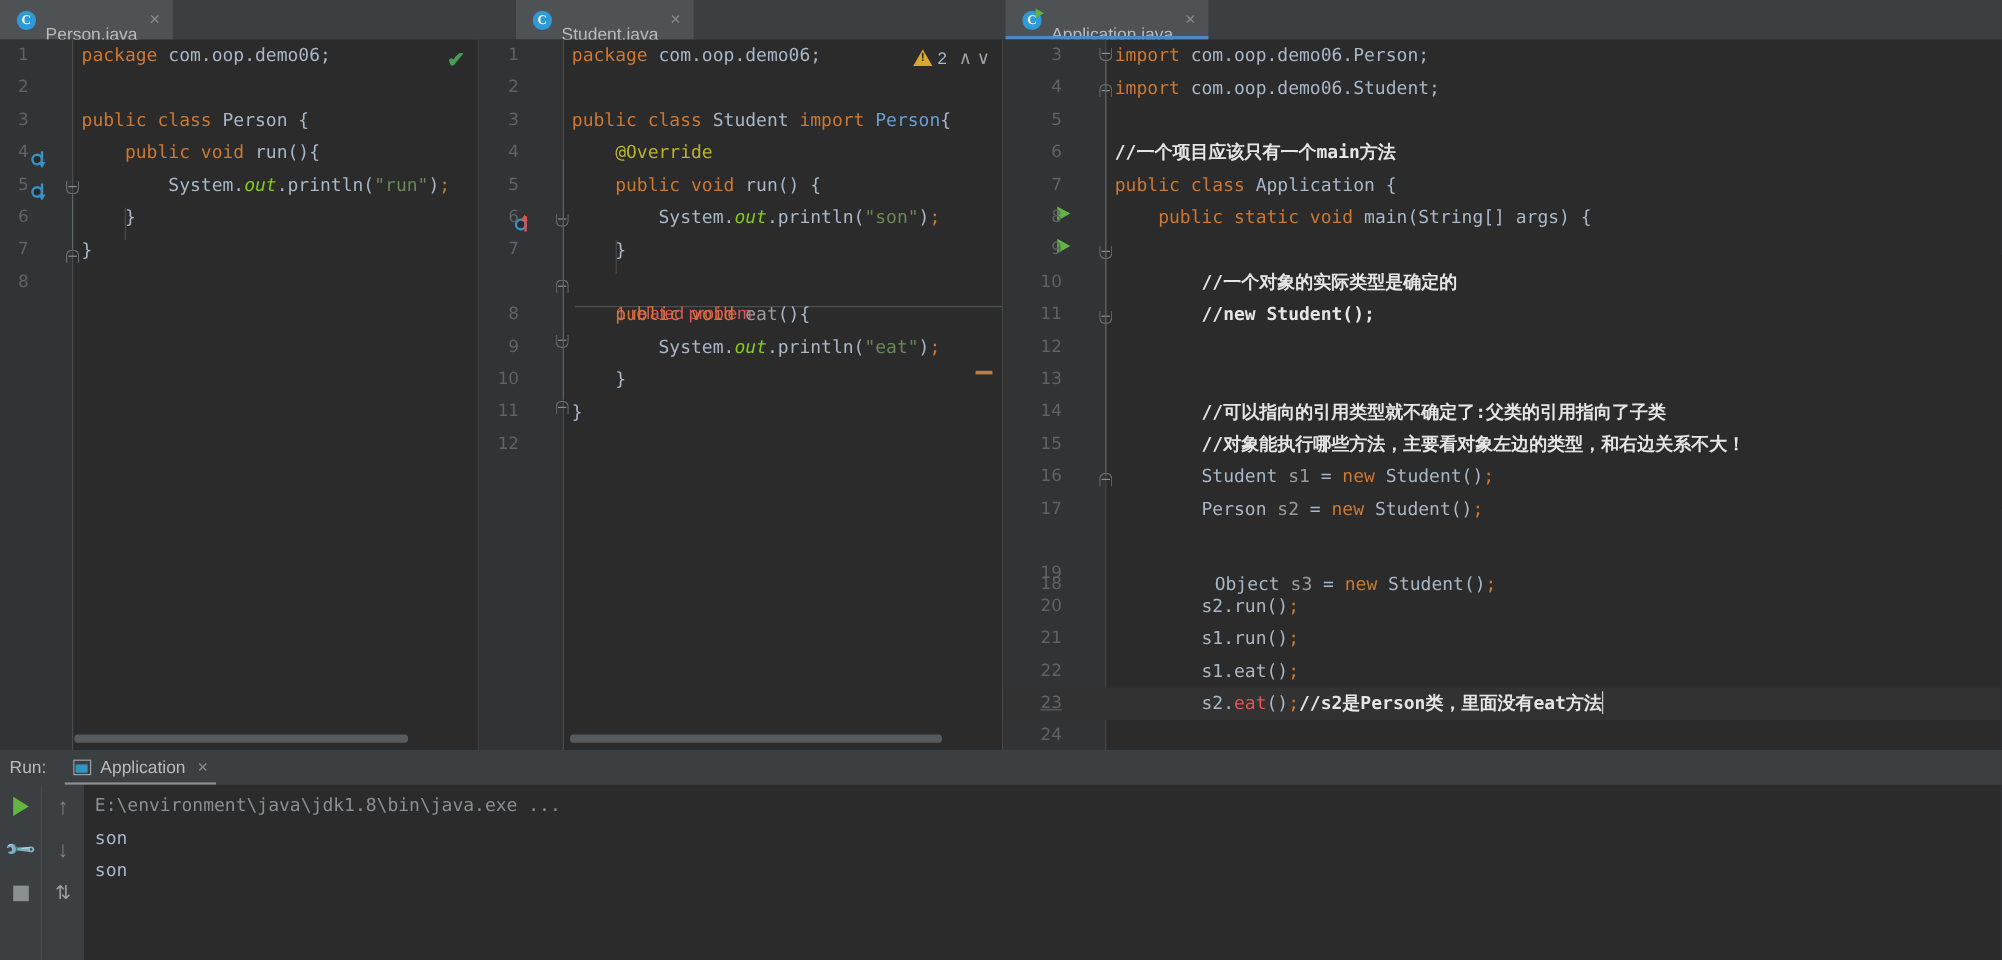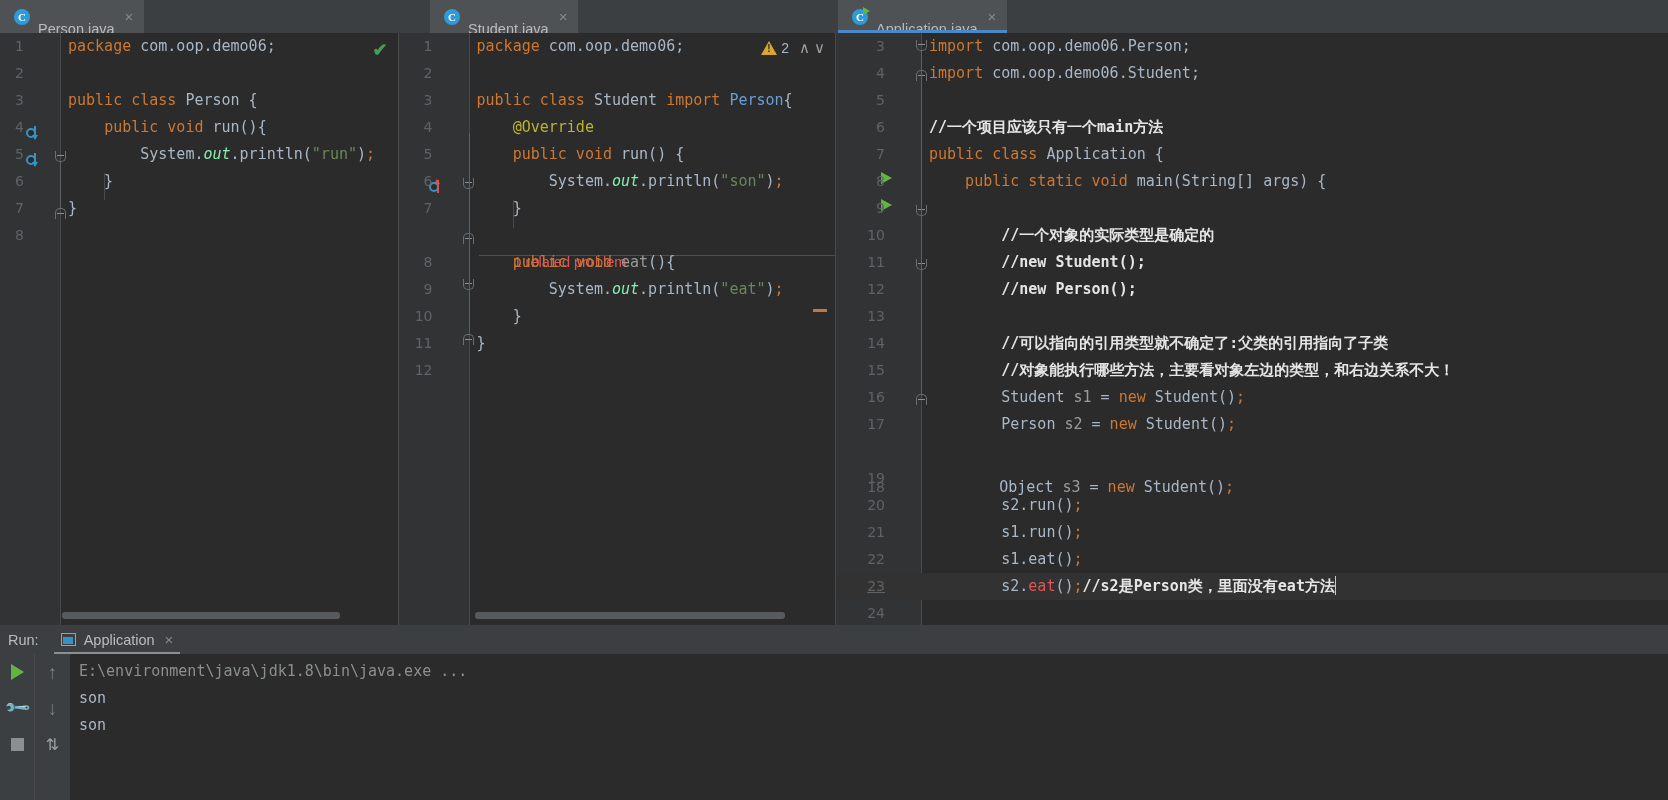--- a/index.html
+++ b/index.html
@@ -100,21 +100,21 @@
     position: absolute; top: 0;
     font-family: "DejaVu Sans Mono", monospace;
     font-size: 15px; line-height: 27px;
     white-space: pre;
     color: #a9b7c6;
   }
   
   .kw   { color: #cc7832; }
   .str  { color: #6a8759; }
   .cmtz { color: #e5e5e5; font-weight: bold; }
-  .fld  { color: #86efac; font-style: italic; }
+  .fld  { color: #84cc16; font-style: italic; }
   .ident{ color: #a9b7c6; }
   .lvar { color: #9b9b9b; }
   .anno { color: #bbb529; }
   .err  { color: #e05555; }
   .semi { color: #cc7832; }
   .typ  { color: #6a9fd4; }
 
   
   .fold {
     position: absolute; width: 11px; height: 11px;
@@ -500,21 +500,20 @@
           <div class="row" style="position: absolute; left: 0px; right: 0px; top: 189px;">
             <span class="lineno" style="left: 0px; width: 49px;">10</span>
             <span class="codetxt" style="left: 93px;"><span class="ident">        </span><span class="cmtz">//一个对象的实际类型是确定的</span></span>
           </div>
           <div class="row" style="position: absolute; left: 0px; right: 0px; top: 216px;">
             <span class="lineno" style="left: 0px; width: 49px;">11</span>
             <span class="codetxt" style="left: 93px;"><span class="ident">        </span><span class="cmtz">//new Student();</span></span>
           </div>
           <div class="row" style="position: absolute; left: 0px; right: 0px; top: 243px;">
             <span class="lineno" style="left: 0px; width: 49px;">12</span>
-            <span class="codetxt" style="left: 93px;"><span class="ident">        </span><span class="cmtz">//new Person();</span></span>
           </div>
           <div class="row" style="position: absolute; left: 0px; right: 0px; top: 270px;">
             <span class="lineno" style="left: 0px; width: 49px;">13</span>
             <span class="codetxt" style="left: 93px;"></span>
           </div>
           <div class="row" style="position: absolute; left: 0px; right: 0px; top: 297px;">
             <span class="lineno" style="left: 0px; width: 49px;">14</span>
             <span class="codetxt" style="left: 93px;"><span class="ident">        </span><span class="cmtz">//可以指向的引用类型就不确定了:父类的引用指向了子类</span></span>
           </div>
           <div class="row" style="position: absolute; left: 0px; right: 0px; top: 324px;">
@@ -524,21 +523,21 @@
           <div class="row" style="position: absolute; left: 0px; right: 0px; top: 351px;">
             <span class="lineno" style="left: 0px; width: 49px;">16</span>
             <span class="codetxt" style="left: 93px;"><span class="ident">        Student </span><span class="lvar">s1</span><span class="ident"> = </span><span class="kw">new</span><span class="ident"> Student()</span><span class="semi">;</span></span>
           </div>
           <div class="row" style="position: absolute; left: 0px; right: 0px; top: 378px;">
             <span class="lineno" style="left: 0px; width: 49px;">17</span>
             <span class="codetxt" style="left: 93px;"><span class="ident">        Person </span><span class="lvar">s2</span><span class="ident"> = </span><span class="kw">new</span><span class="ident"> Student()</span><span class="semi">;</span></span>
           </div>
           <div class="row" style="position: absolute; left: 0px; right: 0px; top: 405px; margin-top: 36px;">
             <span class="lineno" style="left: 0px; width: 49px;">18</span>
-            <span class="codetxt" style="left: 91px;"><span class="ident">        Object </span><span class="lvar">s3</span><span class="ident"> = </span><span class="kw">new</span><span class="ident"> Student()</span><span class="semi">;</span></span>
+            <span class="codetxt" style="left: 104px;"><span class="ident">        Object </span><span class="lvar">s3</span><span class="ident"> = </span><span class="kw">new</span><span class="ident"> Student()</span><span class="semi">;</span></span>
           </div>
           <div class="row" style="position: absolute; left: 0px; right: 0px; top: 432px;">
             <span class="lineno" style="left: 0px; width: 49px;">19</span>
             <span class="codetxt" style="left: 93px;"></span>
           </div>
           <div class="row" style="position: absolute; left: 0px; right: 0px; top: 459px;">
             <span class="lineno" style="left: 0px; width: 49px;">20</span>
             <span class="codetxt" style="left: 93px;"><span class="ident">        s2.run()</span><span class="semi">;</span></span>
           </div>
           <div class="row" style="position: absolute; left: 0px; right: 0px; top: 486px;">

